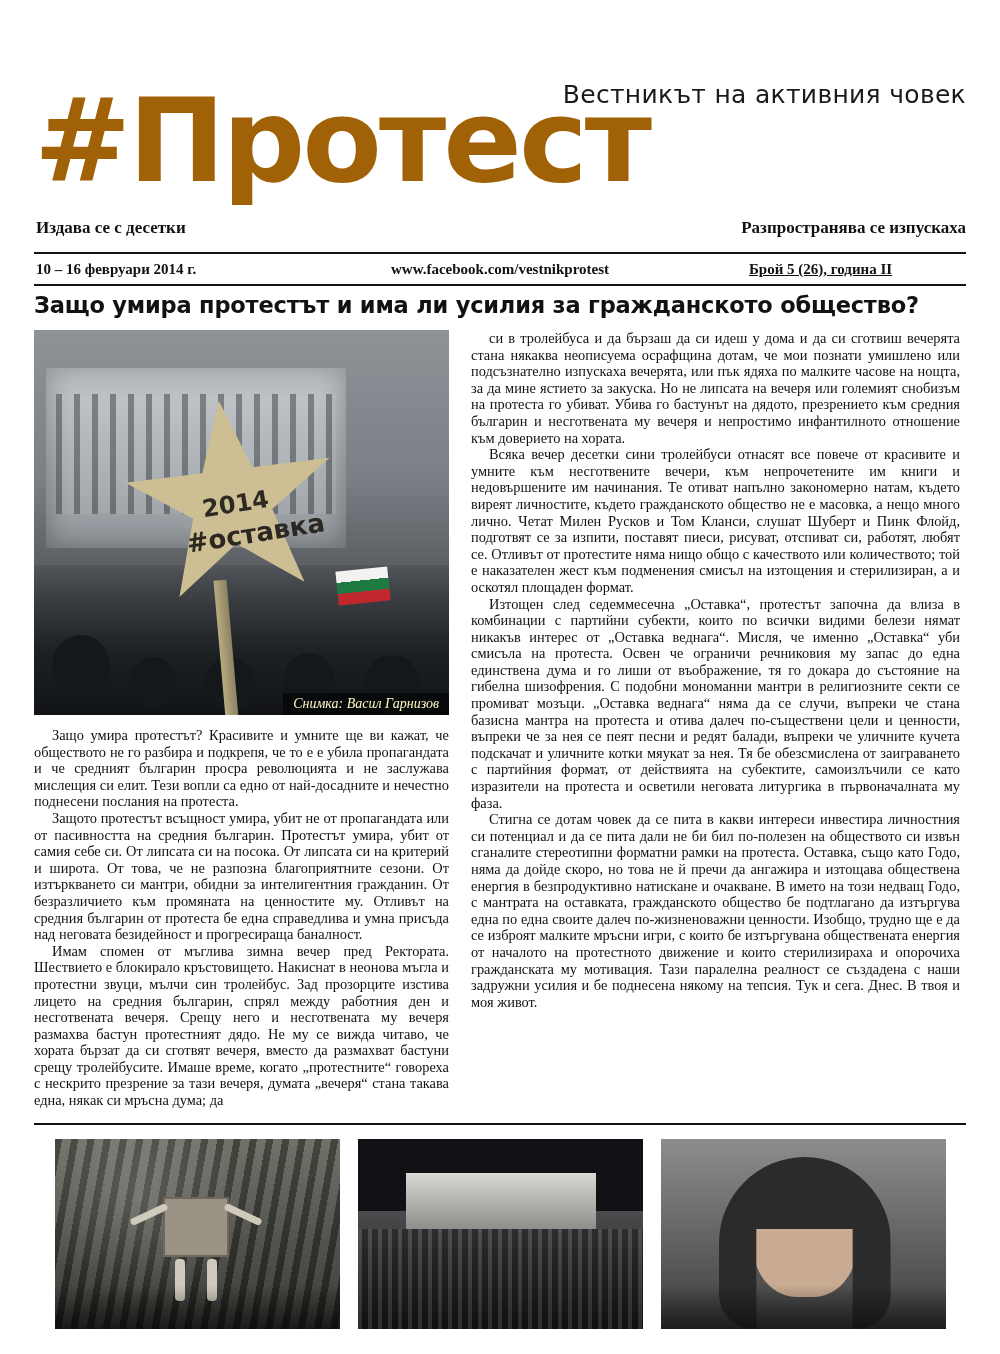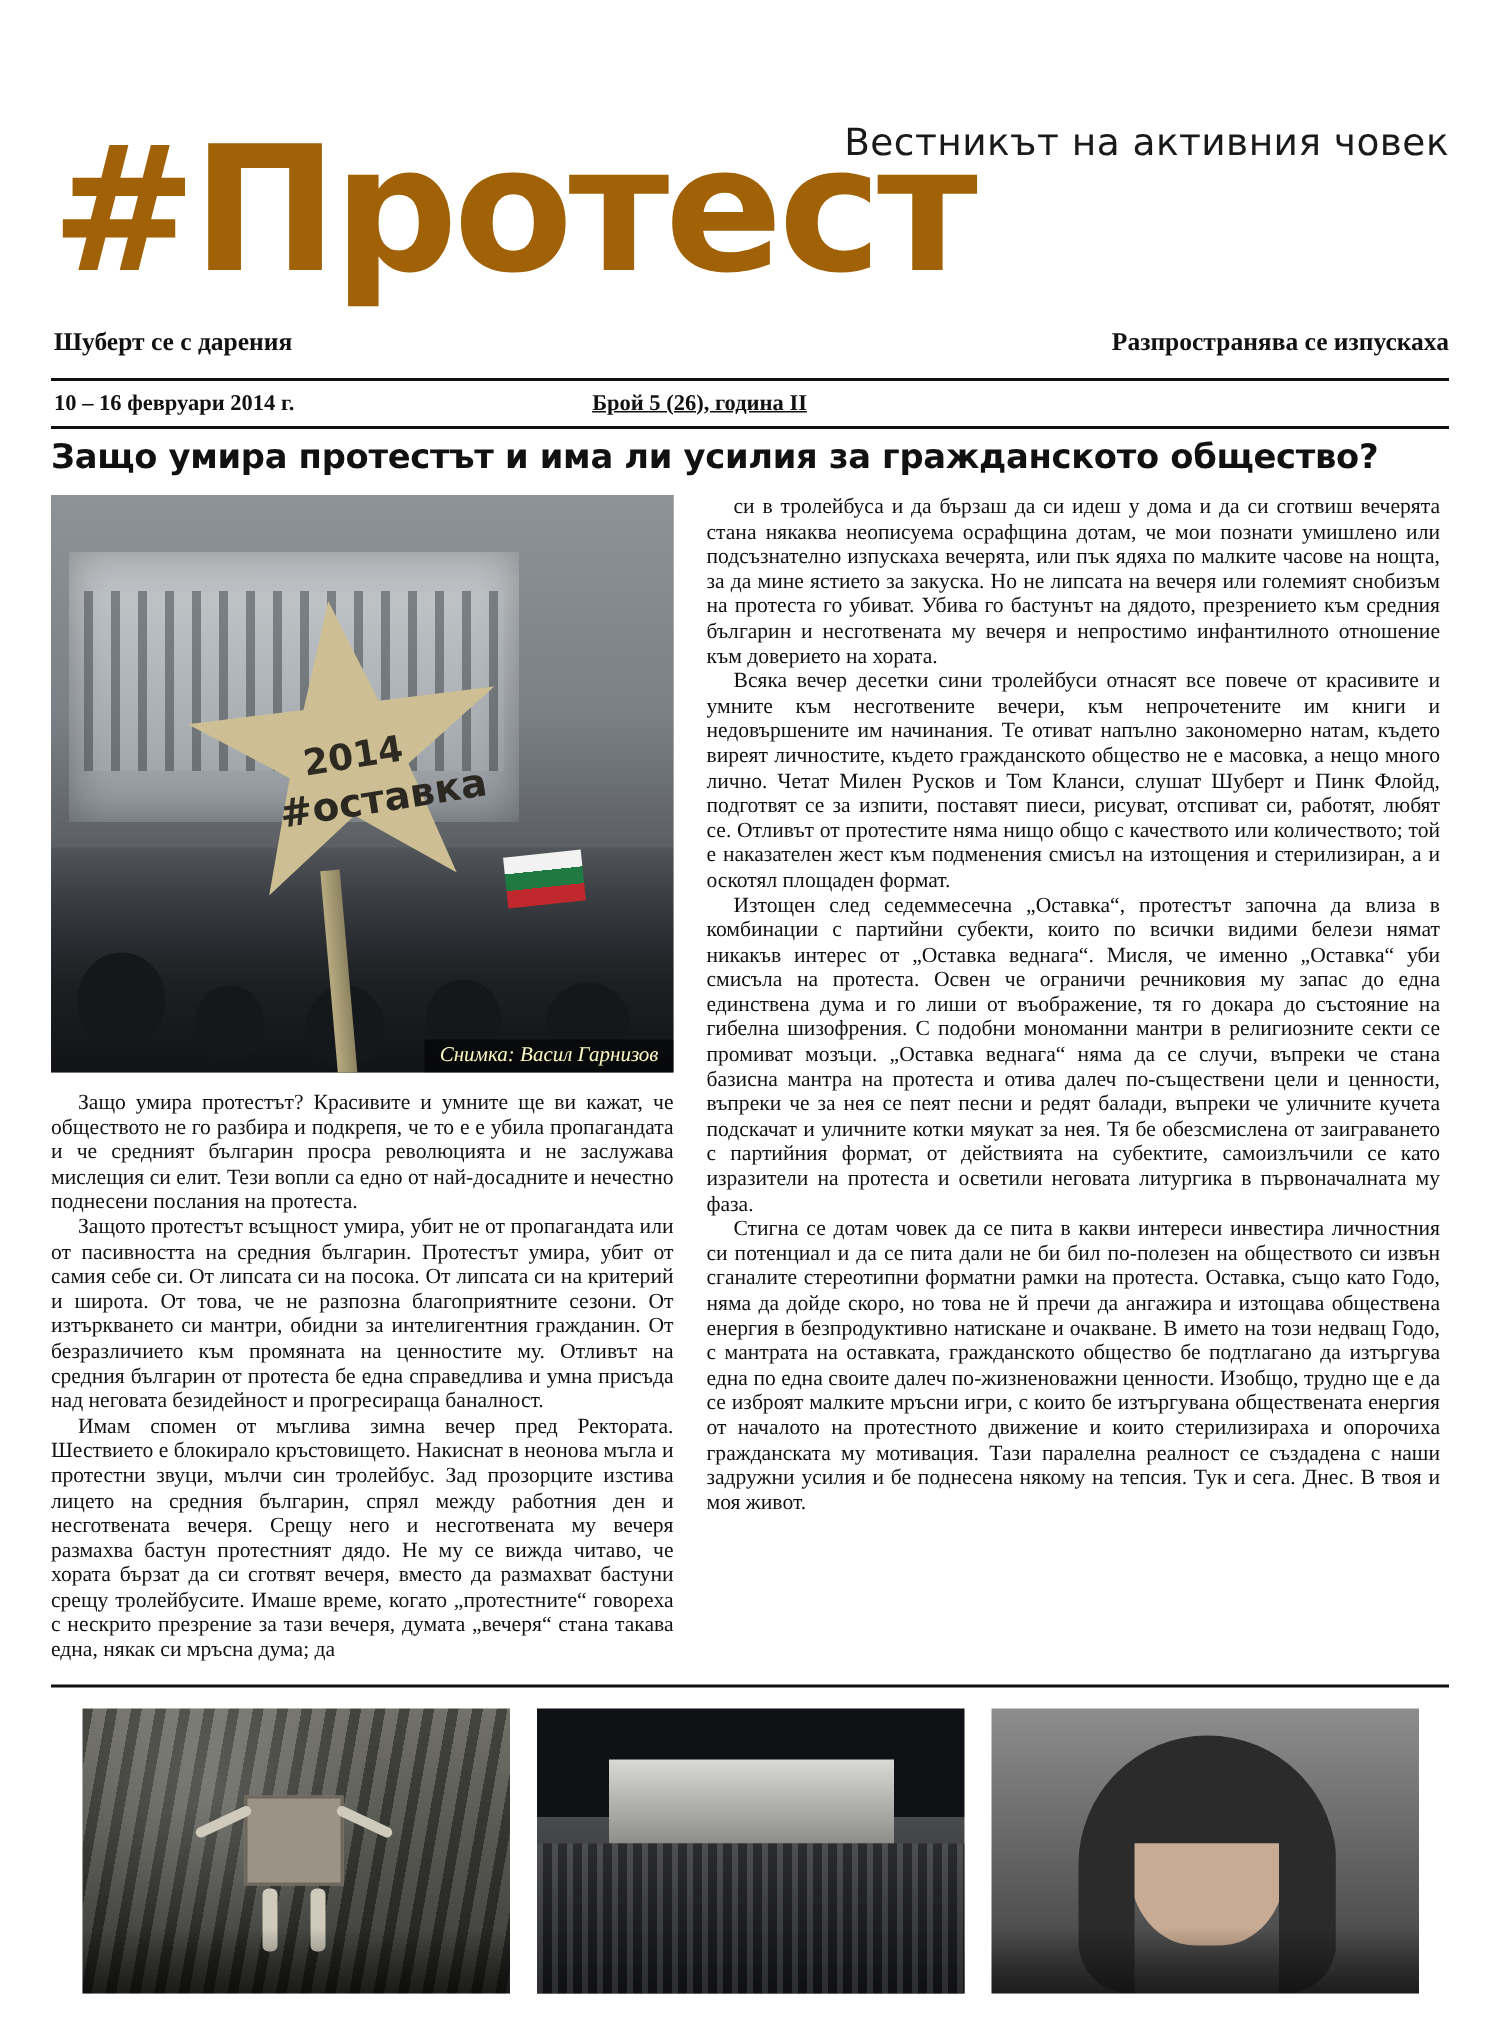--- a/index.html
+++ b/index.html
@@ -237,26 +237,27 @@
 </head>
 <body>
 
 <div class="page">
 
   <div class="masthead">
     <div class="tagline">Вестникът на активния човек</div>
     <div class="logo">
       <span class="hash">#</span><span>Протест</span>
     </div>
-    <div class="left-note">Шуберт се с дарения</div>
+    <div class="left-note">Издава се с десетки</div>
     <div class="right-note">Разпространява се изпускаха</div>
   </div>
 
   <div class="infobar">
     <div class="date">10 – 16 февруари 2014 г.</div>
+    <div class="fb">www.facebook.com/vestnikprotest</div>
     <div class="issue">Брой 5 (26), година II</div>
   </div>
 
   <div class="subhead">Защо умира протестът и има ли усилия за гражданското общество?</div>
 
   <div class="body-area">
 
     <div class="col-left">
       <div class="photo">
         <div class="sky"></div>

